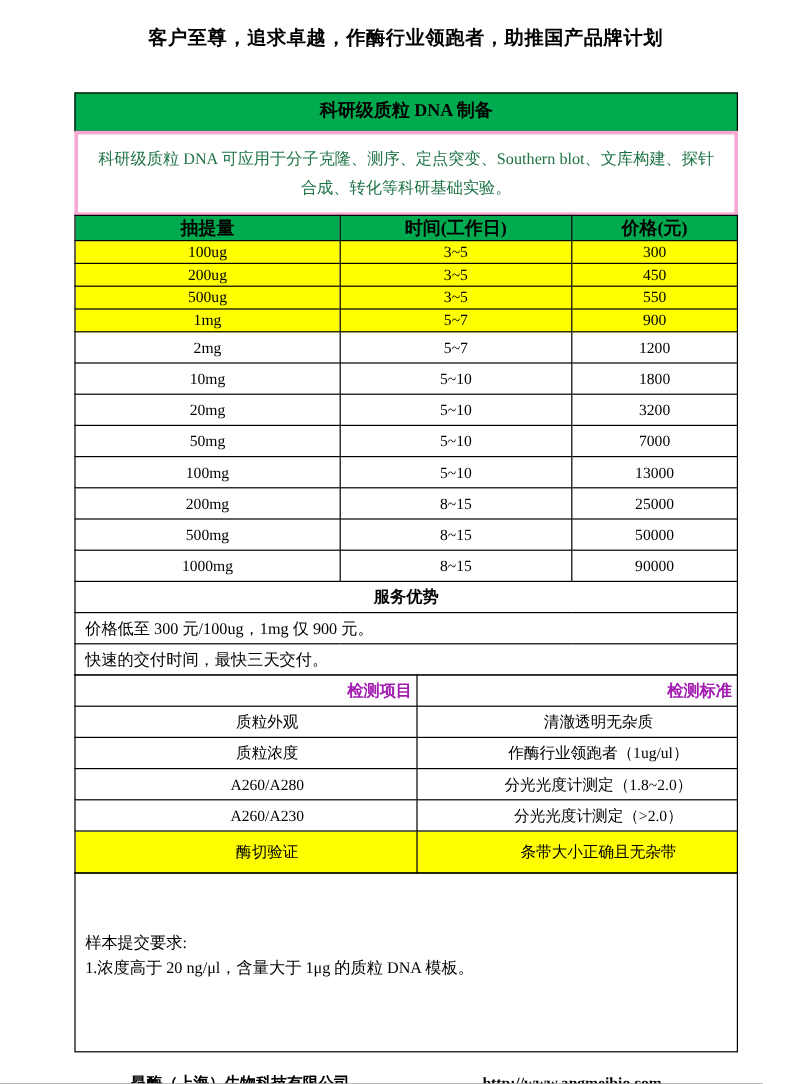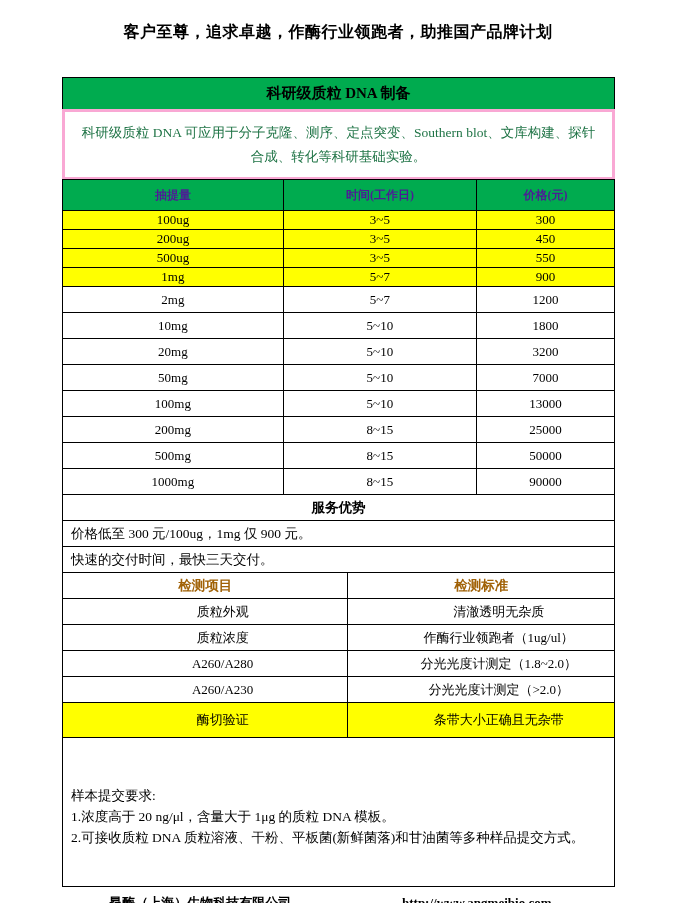--- a/index.html
+++ b/index.html
@@ -58,46 +58,47 @@
     text-align: center;
     font-size: 13px;
     font-weight: normal;
     padding: 0 4px;
   }
   .price-table col.c1 { width: 40%; }
   .price-table col.c2 { width: 35%; }
   .price-table col.c3 { width: 25%; }
   .price-table thead th {
     background: #00AB4F;
-    color: #4c1d95;
-    font-weight: bold;
-    font-size: 12px;
-    height: 31px;
+    color: #000000;
+    font-weight: bold;
+    font-size: 15px;
+    height: 21px;
   }
   .price-table tbody tr td { height: 26px; }
   .price-table tbody tr.highlight td { height: 19px; background: #FFFF00; }
   .service-title td {
     height: 24px;
     font-weight: bold;
     font-size: 13.5px;
   }
   .service-row td {
     height: 28px;
     text-align: left;
     padding-left: 8px;
     font-size: 13.5px;
   }
   .qc-table col.c1 { width: 51.7%; }
   .qc-table col.c2 { width: 48.3%; }
   .qc-table thead th {
     background: #ffffff;
-    color: #a16207;
+    color: #a21caf;
     font-weight: bold;
     font-size: 13.5px;
     height: 26px;
+    text-align: right;
   }
   .qc-table tbody tr td { height: 26px; padding-left: 39px; }
   .qc-table tbody tr.highlight td { height: 35px; background: #FFFF00; }
   .sample-box {
     border: 1px solid #000;
     height: 150px;
     padding: 48px 10px 0 8px;
     text-align: left;
     font-size: 13.5px;
     line-height: 1.55;
@@ -244,21 +245,20 @@
           <tr class="highlight">
             <td>酶切验证</td>
             <td>条带大小正确且无杂带</td>
           </tr>
       </tbody>
     </table>
 
     <div class="sample-box section">
       <div>样本提交要求:</div>
       <div>1.浓度高于 20 ng/μl，含量大于 1μg 的质粒 DNA 模板。</div>
-        <div>2.可接收质粒 DNA 质粒溶液、干粉、平板菌(新鲜菌落)和甘油菌等多种样品提交方式。</div>
     </div>
 
   </div>
 
   <div class="footer">
     <div class="col">
       <div>昂酶（上海）生物科技有限公司</div>
       
     </div>
     <div class="col">

